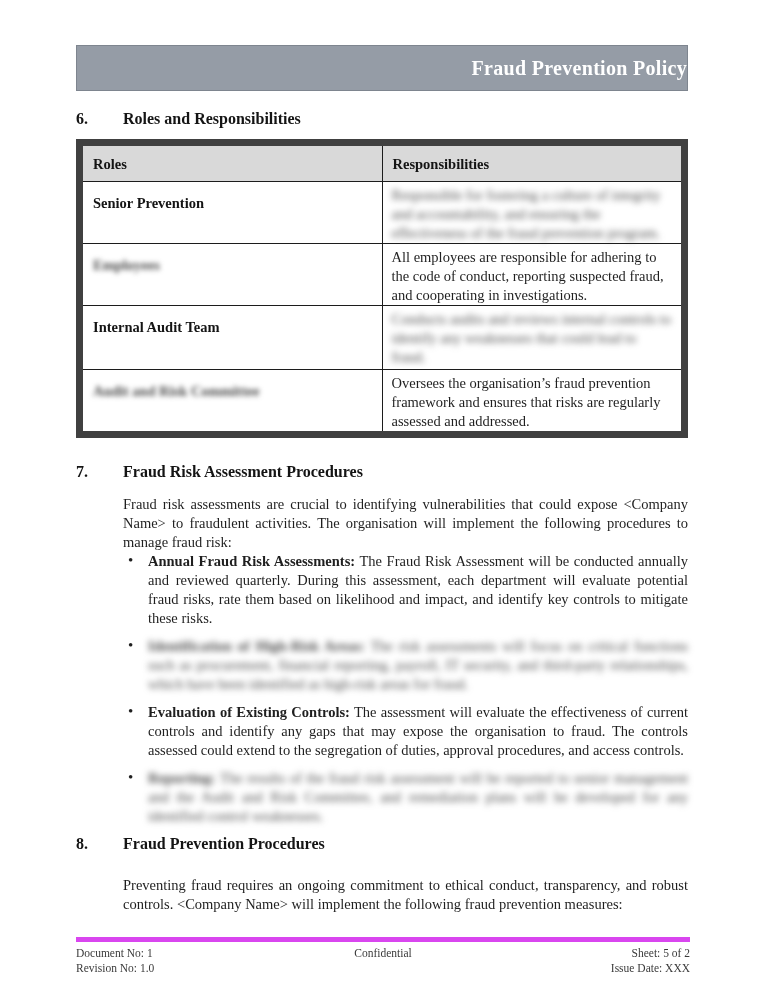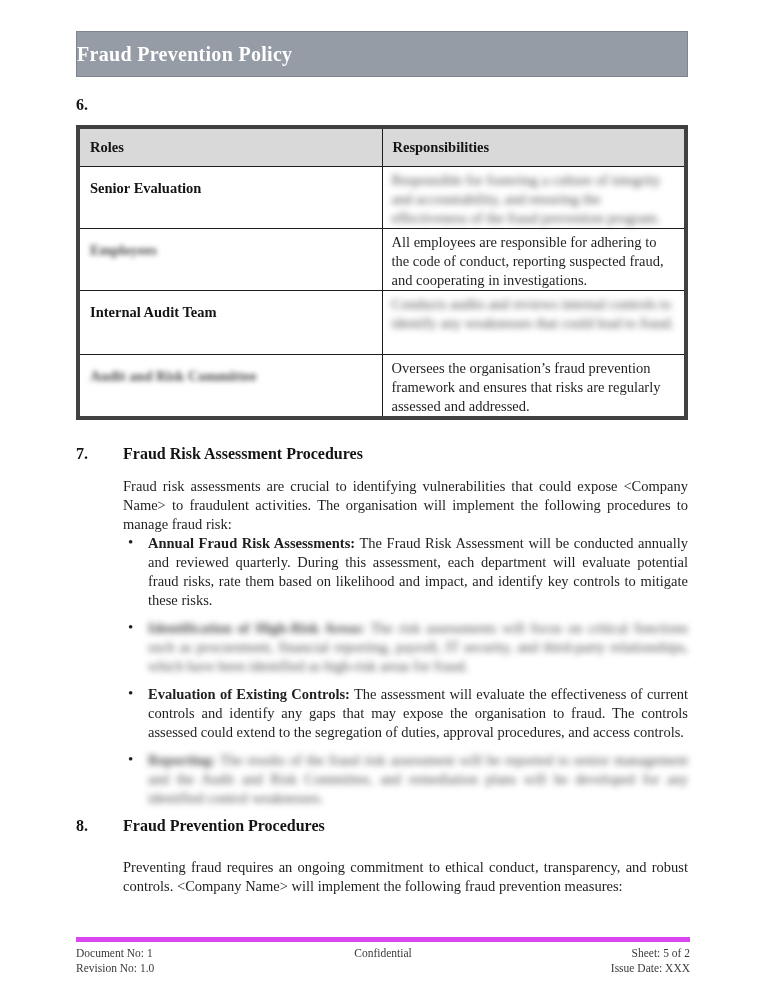--- a/index.html
+++ b/index.html
@@ -14,25 +14,25 @@
     overflow: hidden;
   }
   .content {
     position: absolute;
     left: 76px;
     top: 0;
     width: 612px;
   }
   
   .banner {
-    margin-top: 31px;
+    margin-top: 45px;
     height: 46px;
     background: #959CA6;
     border: 1px solid #7E858F;
-    text-align: left;
+    text-align: right;
     line-height: 44px;
     font-family: Liberation Serif, serif;
   }
   .banner span {
     color: #ffffff;
     font-size: 20px;
     font-weight: bold;
     letter-spacing: 0.3px;
   }
   
@@ -46,21 +46,21 @@
   .sec-num { width: 47px; flex: 0 0 47px; }
   .sec-heading.s6 { margin-top: 19px; }
   .sec-heading.s7 { margin-top: 25px; }
   .sec-heading.s8 { margin-top: 8px; }
   
   table.roles {
     margin-top: 11px;
     width: 612px;
     border-collapse: collapse;
     table-layout: fixed;
-    border: 4px solid #404040;
+    border: 7px solid #404040;
   }
   table.roles th, table.roles td {
     border: 1px solid #1c1c1c;
     width: 50%;
     text-align: left;
     vertical-align: top;
   }
   table.roles th {
     background: #D9D9D9;
     font-size: 14.5px;
@@ -138,32 +138,33 @@
 
 <div class="page">
   <div class="content">
 
     <div class="banner">
       <span>Fraud Prevention Policy</span>
     </div>
 
     <div class="sec-heading s6">
       <span class="sec-num">6.</span>
+      <span class="sec-title">Roles and Responsibilities</span>
     </div>
 
     <table class="roles">
       <thead>
         <tr>
           <th>Roles</th>
           <th>Responsibilities</th>
         </tr>
       </thead>
       <tbody>
         <tr class="r1">
-          <td class="role-cell"><span>Senior Evaluation</span></td>
+          <td class="role-cell"><span>Senior Prevention</span></td>
           <td class="resp-cell"><span class="blur">Responsible for fostering a culture of integrity and accountability, and ensuring the effectiveness of the fraud prevention program.</span></td>
         </tr>
         <tr class="r2">
           <td class="role-cell"><span class="blur-sm">Employees</span></td>
           <td class="resp-cell"><span>All employees are responsible for adhering to the code of conduct, reporting suspected fraud, and cooperating in investigations.</span></td>
         </tr>
         <tr class="r3">
           <td class="role-cell"><span>Internal Audit Team</span></td>
           <td class="resp-cell"><span class="blur">Conducts audits and reviews internal controls to identify any weaknesses that could lead to fraud.</span></td>
         </tr>

